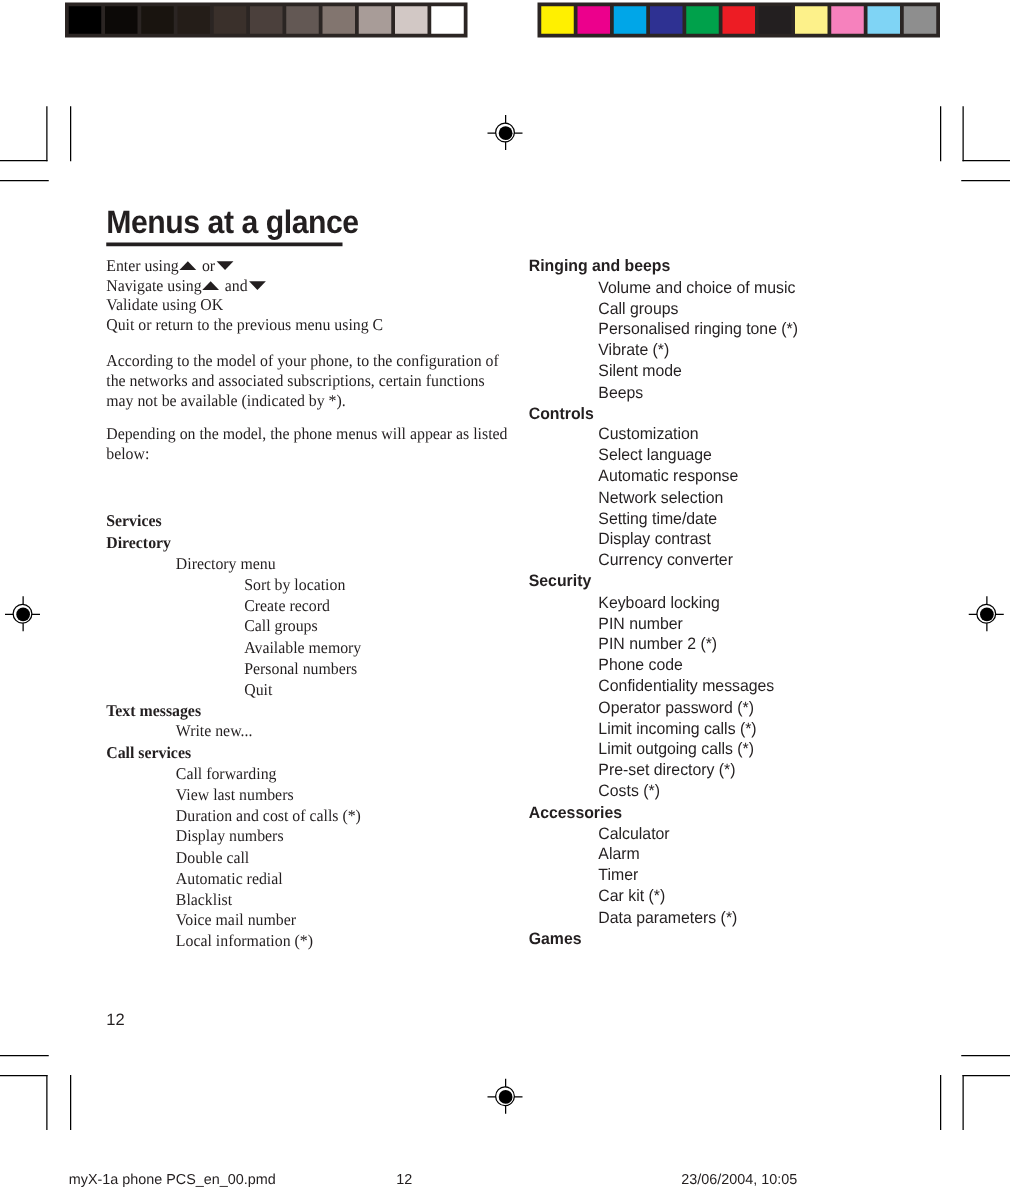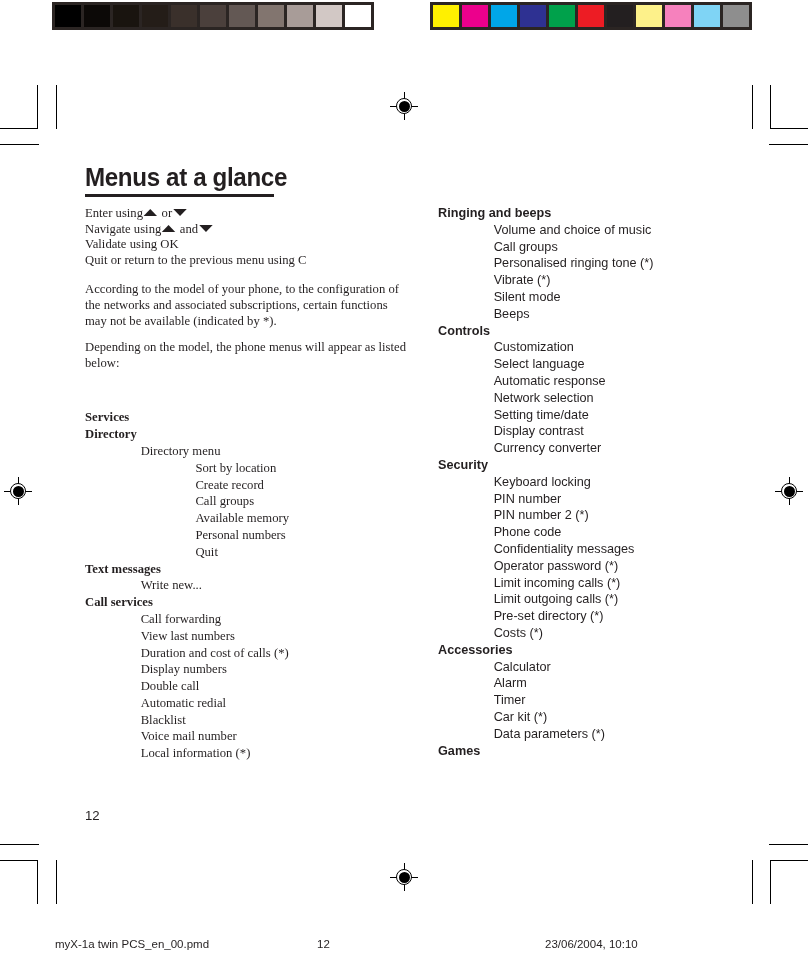--- a/index.html
+++ b/index.html
@@ -101,21 +101,21 @@
     height: 3px;
     background: #231f20;
   }
 
   .column {
     position: absolute;
     top: 205px;
     width: 340px;
   }
   #left-column  { left: 85px; font-family: Liberation Serif, serif; }
-  #right-column { left: 438px; }
+  #right-column { left: 423px; }
 
   .para {
     font-size: 13.2px;
     line-height: 15.6px;
     margin: 0 0 11px 0;
     transform: scaleX(0.96);
     transform-origin: left top;
   }
   .para.keys { margin-bottom: 14px; }
 
@@ -330,16 +330,16 @@
       <li class="lvl1">Timer</li>
       <li class="lvl1">Car kit (*)</li>
       <li class="lvl1">Data parameters (*)</li>
       <li class="lvl0">Games</li>
     </ul>
 </div>
 
 <div id="page-number">12</div>
 
 <div id="print-footer">
-  <span id="footer-filename">myX-1a twin PCS_en_00.pmd</span>
+  <span id="footer-filename">myX-1a phone PCS_en_00.pmd</span>
   <span id="footer-page">12</span>
-  <span id="footer-date">23/06/2004, 10:10</span>
+  <span id="footer-date">23/06/2004, 10:05</span>
 </div>
 
 </body></html>

